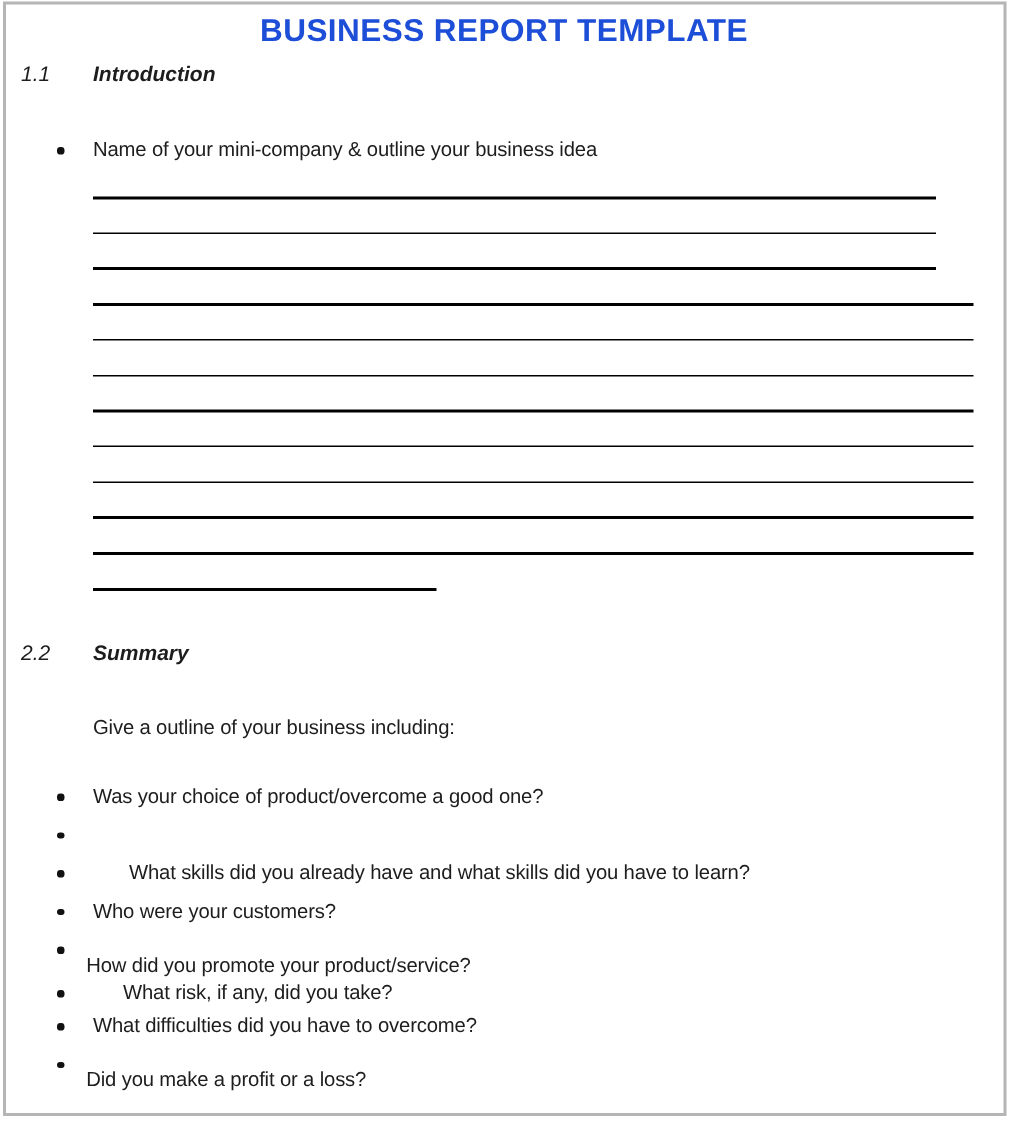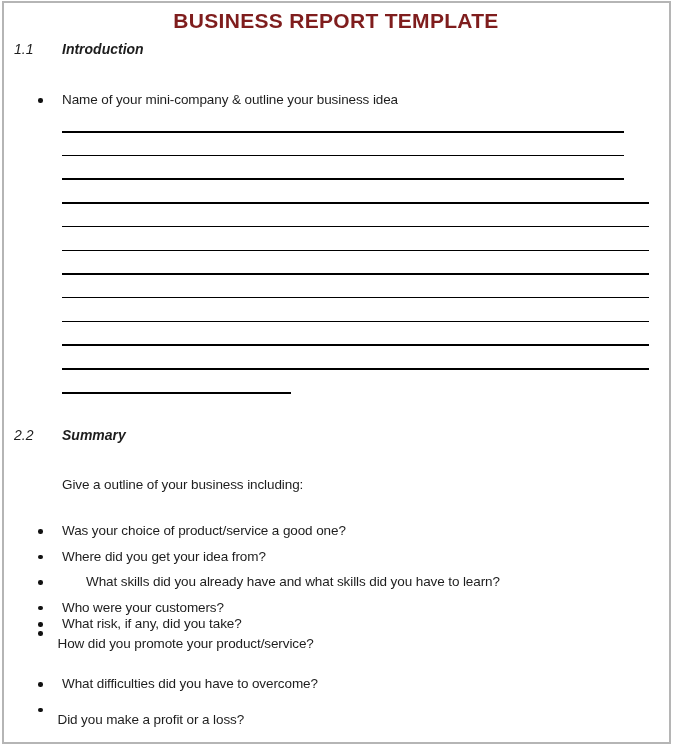--- a/index.html
+++ b/index.html
@@ -73,21 +73,21 @@
     width:587px;
   }
   .wline.short-end { width:562px; }
   .wline.partial  { width:229px; }
 </style>
 </head>
 <body style="color: rgb(29, 29, 29);">
 
 <div class="page-frame" style="border-color: rgb(181, 181, 181);"></div>
 
-<h1 class="doc-title" style="color: #7f1d1d;">BUSINESS REPORT TEMPLATE</h1>
+<h1 class="doc-title" style="color: #1d4ed8;">BUSINESS REPORT TEMPLATE</h1>
 
 <div class="section-row" style="top:41px">
   <span class="sec-num">1.1</span><span class="sec-head">Introduction</span>
 </div>
 
 <div class="bullet-row" style="top:92px">
   <span class="bullet-dot"></span>
   <span class="bullet-text">Name of your mini-company &amp; outline your business idea</span>
 </div>
 
@@ -108,39 +108,38 @@
 
 <div class="section-row" style="top:427px">
   <span class="sec-num">2.2</span><span class="sec-head">Summary</span>
 </div>
 
 <div class="lead-line" style="top:477px">Give a outline of your business including:</div>
 
 <div>
     <div class="bullet-row" style="top: 523px;">
       <span class="bullet-dot"></span>
-      <span class="bullet-text">Was your choice of product/service a good one?</span>
+      <span class="bullet-text">Was your choice of product/overcome a good one?</span>
     </div>
     <div class="bullet-row" style="top: 548.55px;">
       <span class="bullet-dot"></span>
-      <span class="bullet-text">Where did you get your idea from?</span>
     </div>
     <div class="bullet-row" style="top: 574.1px; gap: 24px;">
       <span class="bullet-dot"></span>
       <span class="bullet-text">What skills did you already have and what skills did you have to learn?</span>
     </div>
     <div class="bullet-row" style="top: 599.65px;">
       <span class="bullet-dot"></span>
       <span class="bullet-text">Who were your customers?</span>
     </div>
     <div class="bullet-row" style="top: 625.2px; flex-direction: column;">
       <span class="bullet-dot"></span>
       <span class="bullet-text">How did you promote your product/service?</span>
     </div>
-    <div class="bullet-row" style="top: 616px;">
+    <div class="bullet-row" style="top: 654px; gap: 20px;">
       <span class="bullet-dot"></span>
       <span class="bullet-text">What risk, if any, did you take?</span>
     </div>
     <div class="bullet-row" style="top: 676.3px; text-align: right;">
       <span class="bullet-dot"></span>
       <span class="bullet-text">What difficulties did you have to overcome?</span>
     </div>
     <div class="bullet-row" style="top: 701.85px; flex-direction: column;">
       <span class="bullet-dot"></span>
       <span class="bullet-text">Did you make a profit or a loss?</span>

